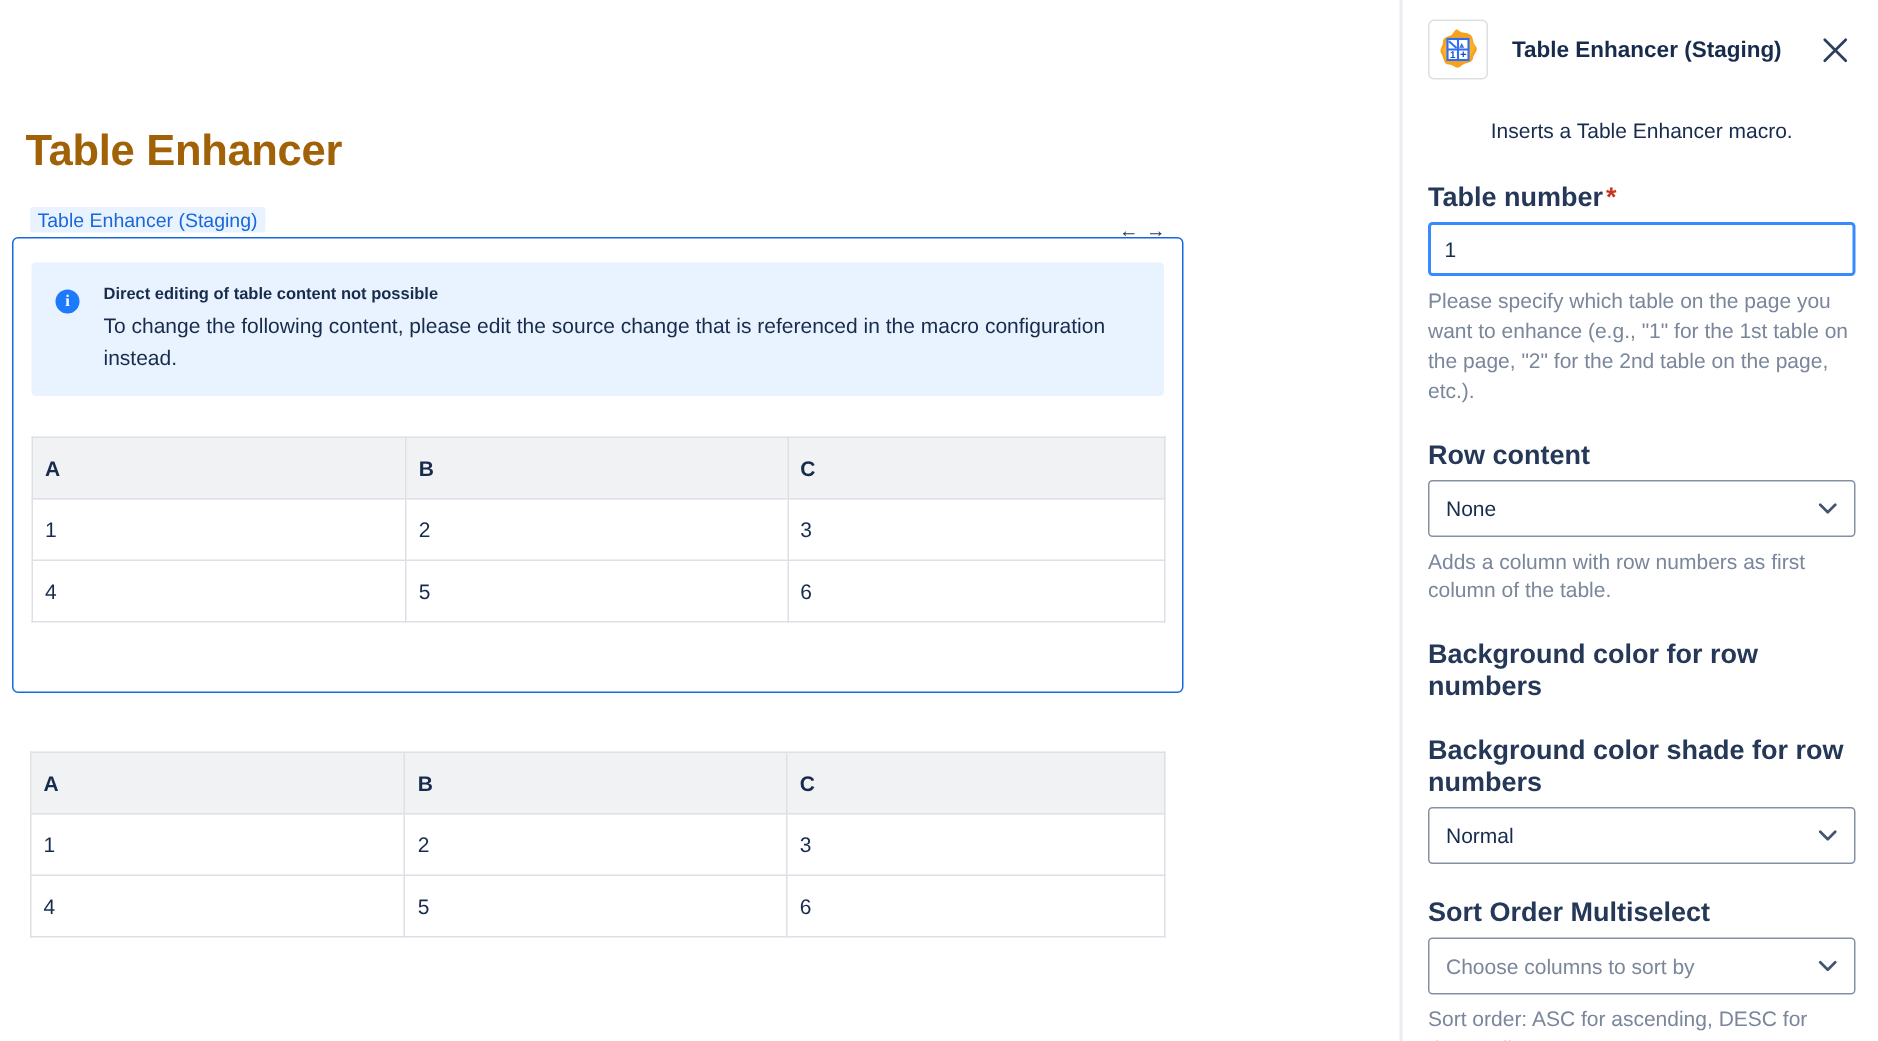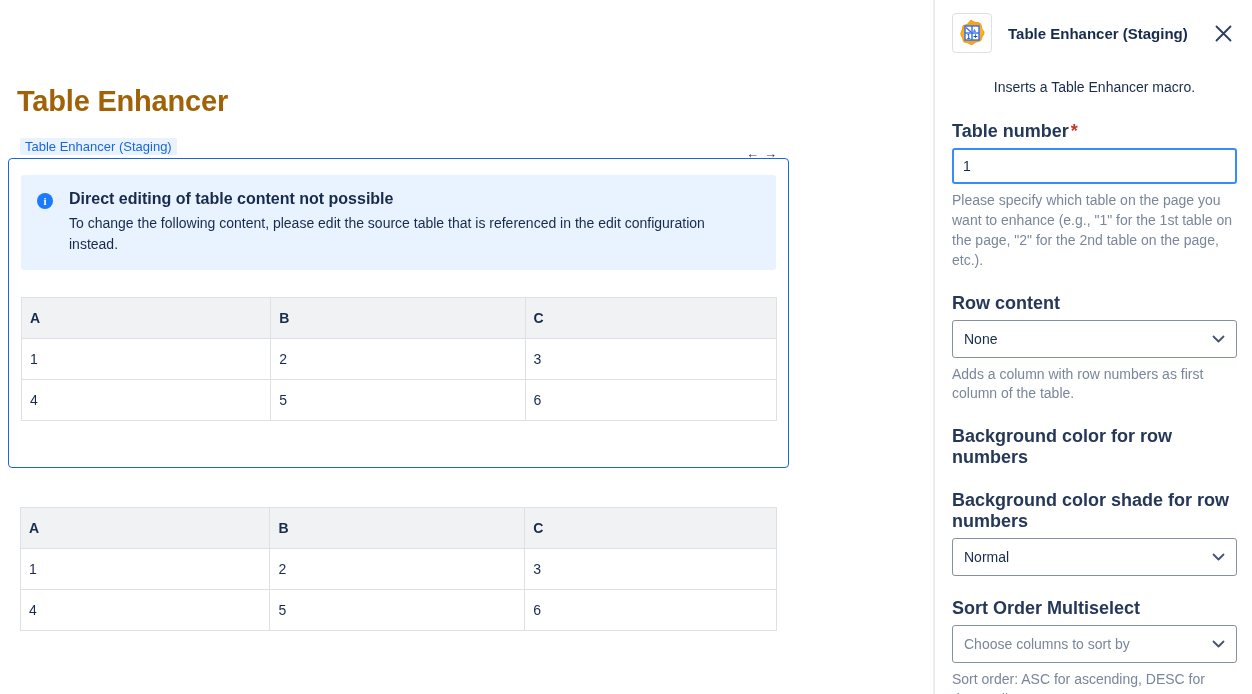--- a/index.html
+++ b/index.html
@@ -12,21 +12,21 @@
                   color:#22375e; font-size:13px; font-weight:700; cursor:pointer; }
   .page-title { margin:85px 0 0 17px; font-size:29px; font-weight:700; color:#a16207; letter-spacing:-0.2px; }
   .macro-label { display:inline-block; margin:20px 0 3px 20px; padding:1px 5px;
                  font-size:13px; color:#1868db; background:#e9f2ff; border-radius:2px; }
   .macro-box { margin-left:8px; width:781px; border:1px solid #1868db; border-radius:4px;
                padding:16px 12px 46px 12px; }
   .info-banner { display:flex; gap:16px; background:#e9f2ff; border-radius:3px; padding:15px 16px; }
   .info-icon { flex:0 0 16px; width:16px; height:16px; margin-top:3px; border-radius:50%;
                background:#1d7afc; color:#fff; font-size:11px; font-weight:700;
                display:flex; align-items:center; justify-content:center; font-family:"Liberation Serif",serif; }
-  .banner-title { font-size:16px; font-weight:700; color:#172b4d; margin-bottom:5px; }
+  .banner-title { font-size:11px; font-weight:700; color:#172b4d; margin-bottom:5px; }
   .banner-body { font-size:14px; color:#172b4d; line-height:1.5; max-width:686px; }
 
   table.data-table { border-collapse:collapse; table-layout:fixed; }
   table.t1 { margin-top:27px; width:756px; }
   table.t2 { margin:39px 0 0 20px; width:757px; }
   .data-table th, .data-table td { border:1px solid #dde0e6; padding:12px 8px; font-size:14px;
                text-align:left; color:#172b4d; }
   .data-table th { background:#f1f2f4; font-weight:700; }
   .col-a { width:33.0%; } .col-b { width:33.7%; } .col-c { width:33.3%; }
 
@@ -70,21 +70,21 @@
   <h1 class="page-title">Table Enhancer</h1>
 
   <div><span class="macro-label">Table Enhancer (Staging)</span></div>
 
   <div class="macro-box">
 
     <div class="info-banner">
       <span class="info-icon">i</span>
       <div>
         <div class="banner-title">Direct editing of table content not possible</div>
-        <div class="banner-body">To change the following content, please edit the source table that is referenced in the edit configuration instead.</div>
+        <div class="banner-body">To change the following content, please edit the source change that is referenced in the macro configuration instead.</div>
       </div>
     </div>
 
     <table class="data-table t1">
       <colgroup>
           <col class="col-a">
           <col class="col-b">
           <col class="col-c">
         </colgroup>
       <thead>

